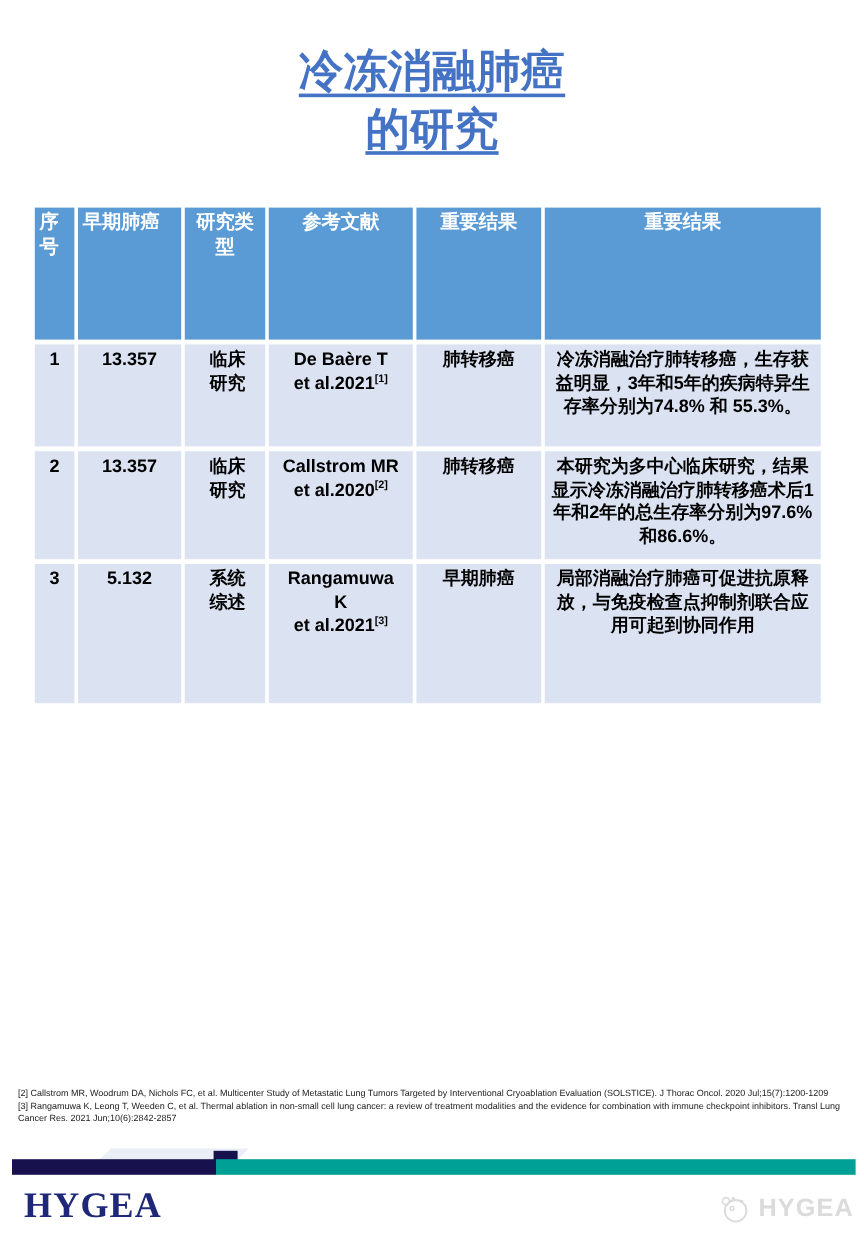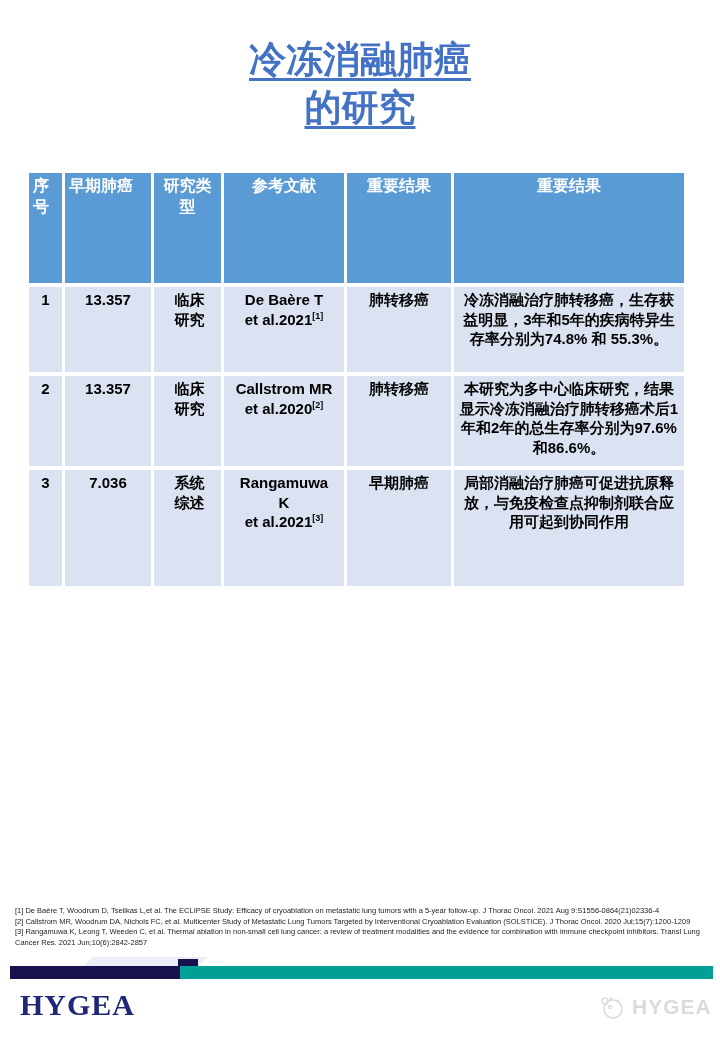--- a/index.html
+++ b/index.html
@@ -145,38 +145,37 @@
         <td class="ac">
           <div>Callstrom MR</div>
           <div><span>et al.2020</span><sup class="refsup">[2]</sup></div>
         </td>
         <td class="ac">肺转移癌</td>
         <td class="result-cell">本研究为多中心临床研究，结果显示冷冻消融治疗肺转移癌术后1年和2年的总生存率分别为97.6%和86.6%。</td>
       </tr>
 
       <tr class="body r3">
         <td class="ac">3</td>
-        <td class="ac">7.036</td>
+        <td class="ac">5.132</td>
         <td class="ac">
               <div class="type-txt">系统综述</div>
             </td>
         <td class="ac">
           <div>Rangamuwa</div>
           <div>K</div>
           <div><span>et al.2021</span><sup class="refsup">[3]</sup></div>
         </td>
         <td class="ac">早期肺癌</td>
         <td class="result-cell">局部消融治疗肺癌可促进抗原释放，与免疫检查点抑制剂联合应用可起到协同作用</td>
       </tr>
     </tbody>
       </table>
   </div>
 
   <div class="footnotes">
-    <div>[1] De Baère T, Woodrum D, Tselikas L,et al. The ECLIPSE Study: Efficacy of cryoablation on metastatic lung tumors with a 5-year follow-up. J Thorac Oncol. 2021 Aug 9:S1556-0864(21)02336-4</div>
     <div>[2] Callstrom MR, Woodrum DA, Nichols FC, et al. Multicenter Study of Metastatic Lung Tumors Targeted by Interventional Cryoablation Evaluation (SOLSTICE). J Thorac Oncol. 2020 Jul;15(7):1200-1209</div>
     <div>[3] Rangamuwa K, Leong T, Weeden C, et al. Thermal ablation in non-small cell lung cancer: a review of treatment modalities and the evidence for combination with immune checkpoint inhibitors. Transl Lung Cancer Res. 2021 Jun;10(6):2842-2857</div>
   </div>
 
   <div class="bar-deco"></div>
   <div class="bar-notch"></div>
   <div class="bar-navy"></div>
   <div class="bar-teal"></div>
 
   <div class="brand">HYGEA</div>

